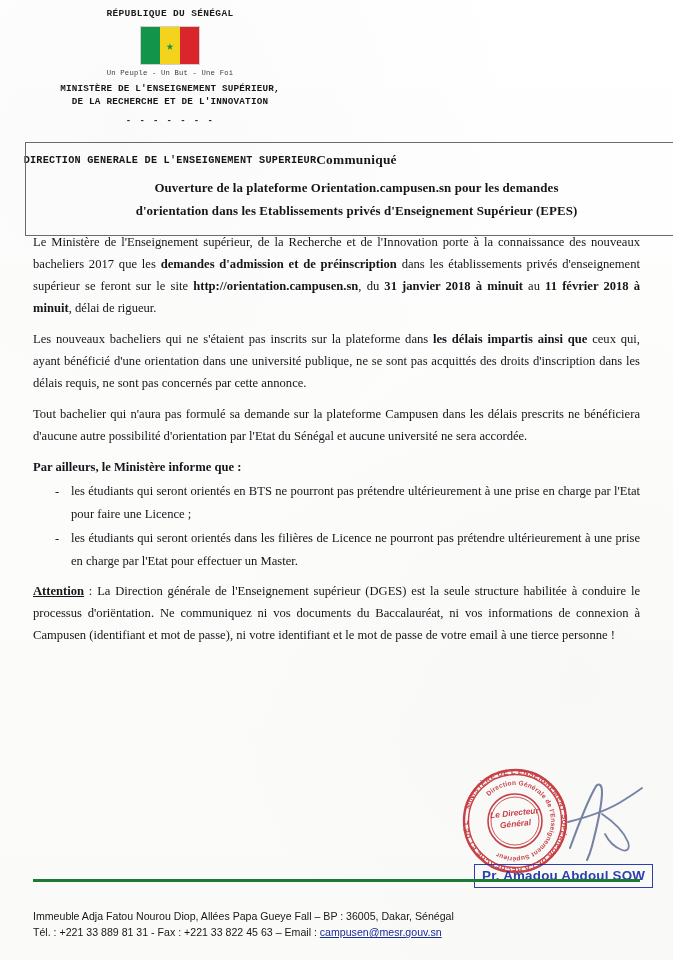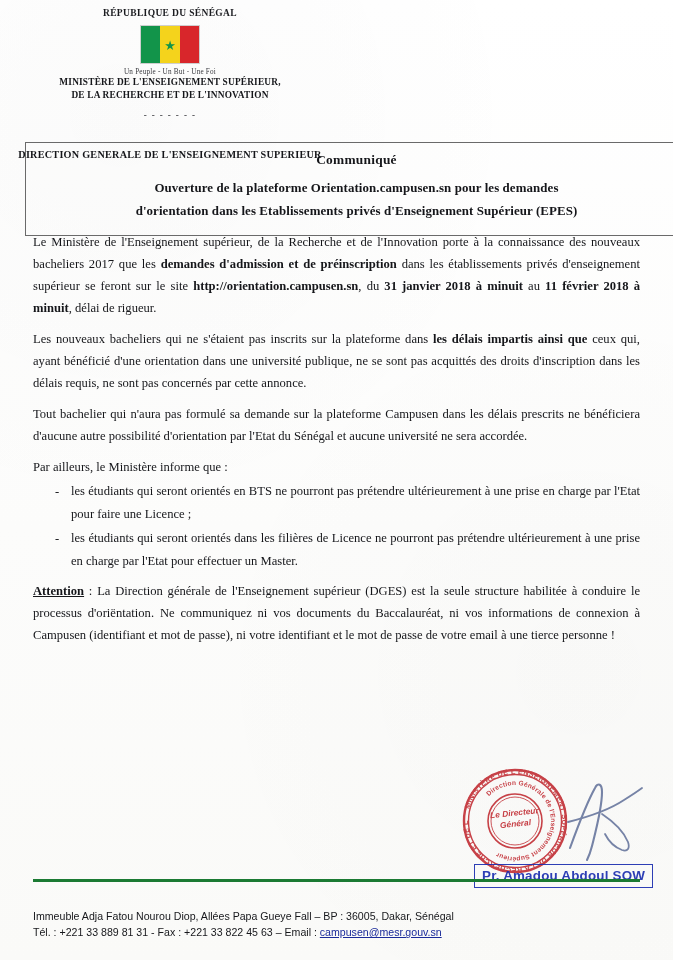--- a/index.html
+++ b/index.html
@@ -27,21 +27,21 @@
     pointer-events: none;
   }
 
   
   .letterhead {
     position: absolute;
     left: 0;
     top: 8px;
     width: 340px;
     text-align: center;
-    font-family: Liberation Serif, serif;
+    font-family: Liberation Mono, monospace;
   }
   .republic {
     font-size: 9.5px;
     font-weight: bold;
     letter-spacing: 0.35px;
     color: #1b1c20;
   }
   .flag {
     width: 58px;
     height: 37px;
@@ -60,20 +60,21 @@
     top: 50%;
     transform: translate(-50%, -50%);
     font-size: 13px;
     line-height: 1;
     color: #12944a;
   }
   .motto {
     font-size: 7.2px;
     color: #3a3b40;
     letter-spacing: 0.2px;
+    margin-bottom: 5px;
   }
   .ministry {
     font-size: 9.3px;
     font-weight: bold;
     line-height: 1.45;
     letter-spacing: 0.2px;
     color: #15161a;
   }
   .dashes {
     font-size: 9px;
@@ -123,21 +124,21 @@
     width: 607px;
     font-size: 12.6px;
     line-height: 1.75;
     text-align: justify;
   }
   .body p {
     margin: 0 0 9px 0;
     text-align: justify;
     text-justify: inter-word;
   }
-  .body p.tight { margin-bottom: 0; }
+  .body p.tight { margin-bottom: 0; font-weight: bold; }
   .body b { font-weight: bold; }
   .body .ul { text-decoration: underline; }
 
   ul.bullets {
     margin: 2px 0 8px 0;
     padding: 0;
     list-style: none;
   }
   ul.bullets li {
     position: relative;

